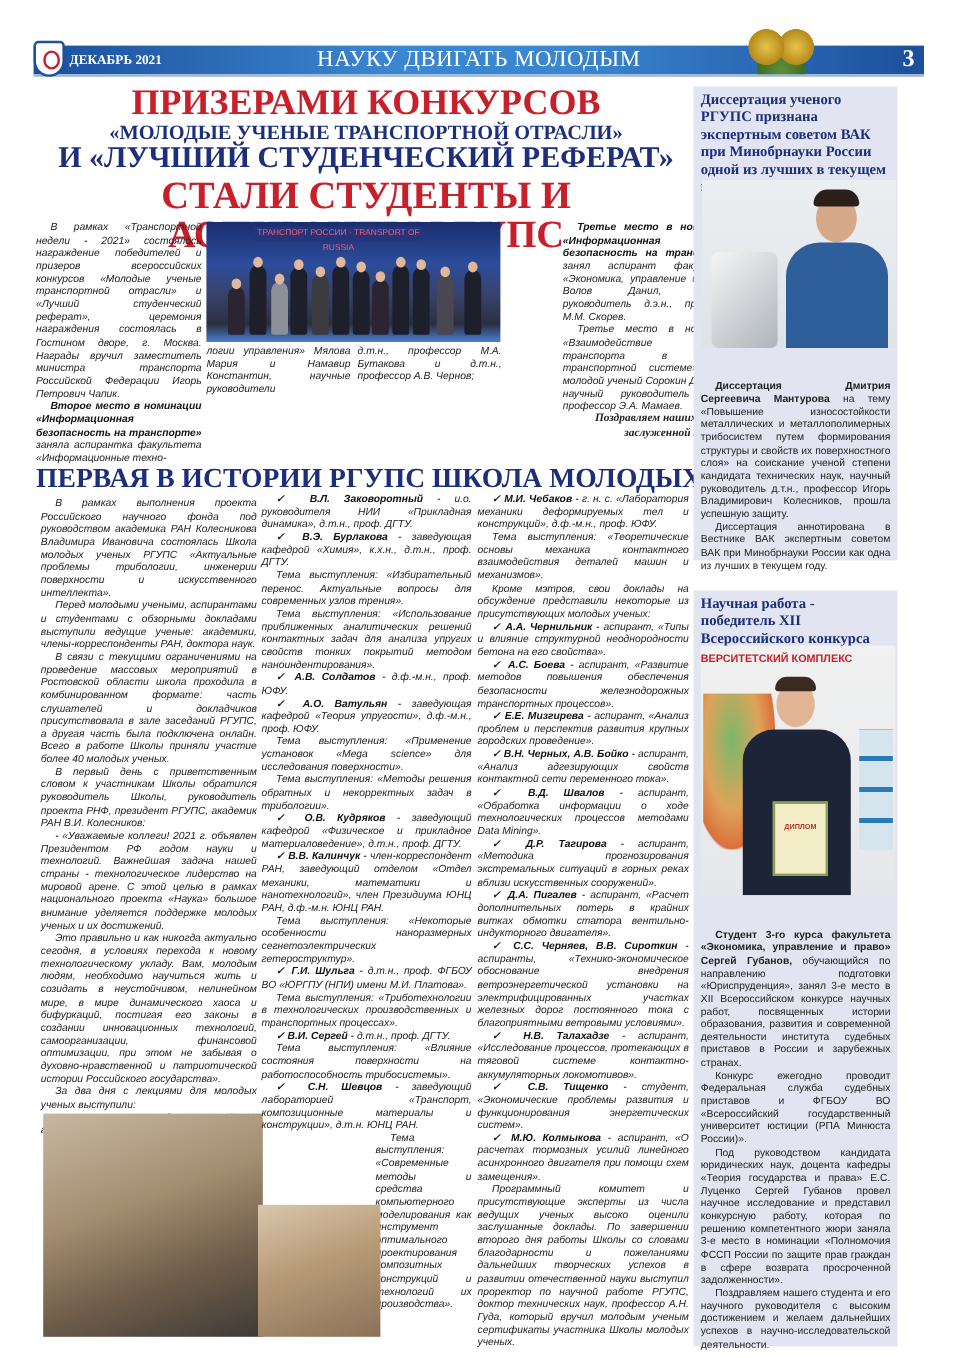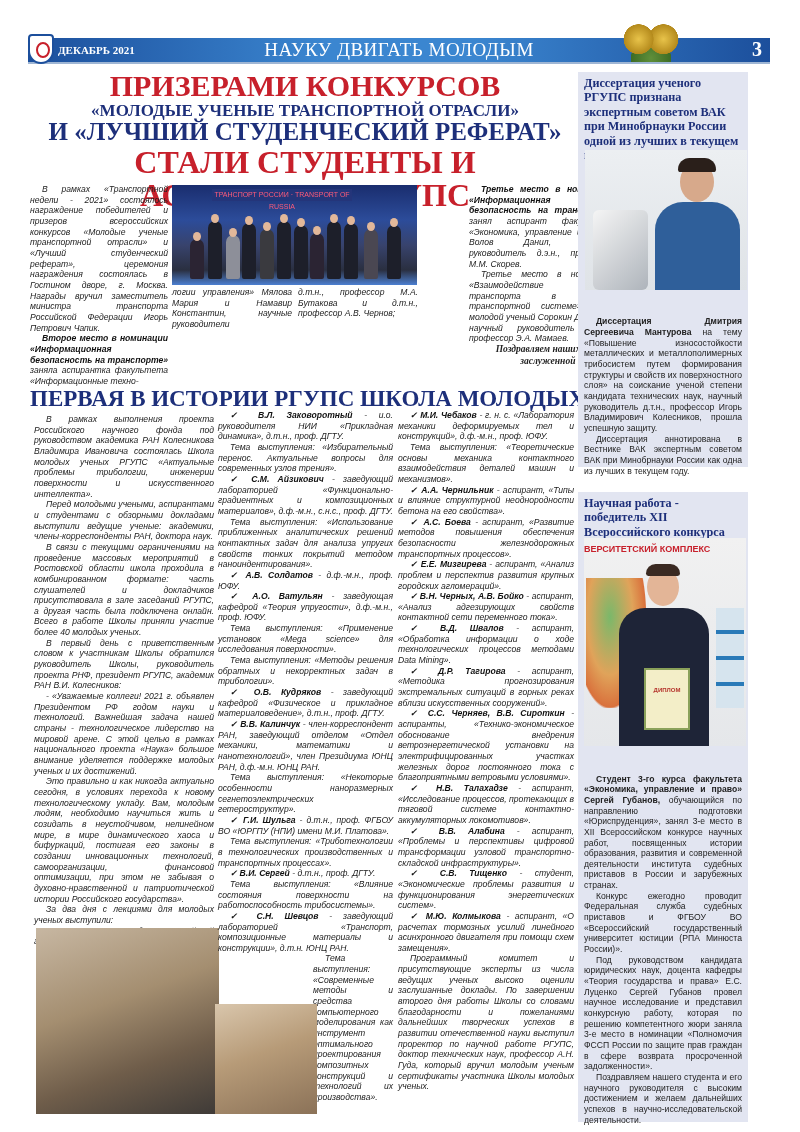--- a/index.html
+++ b/index.html
@@ -116,51 +116,52 @@
   <p>- «Уважаемые коллеги! 2021 г. объявлен Президентом РФ годом науки и технологий. Важнейшая задача нашей страны - технологическое лидерство на мировой арене. С этой целью в рамках национального проекта «Наука» большое внимание уделяется поддержке молодых ученых и их достижений.</p>
   <p>Это правильно и как никогда актуально сегодня, в условиях перехода к новому технологическому укладу. Вам, молодым людям, необходимо научиться жить и созидать в неустойчивом, нелинейном мире, в мире динамического хаоса и бифуркаций, постигая его законы в создании инновационных технологий, самоорганизации, финансовой оптимизации, при этом не забывая о духовно-нравственной и патриотической истории Российского государства».</p>
   <p>За два дня с лекциями для молодых ученых выступили:</p>
   <p><b>✓ И.А. Калаяв</b><span> - академик Российской академии наук, д.т.н., проф. ЮФУ.</span></p>
   <p style="padding-left:60px;">Тема выступления: «Искусственный интеллект и суперкомпьютерные технологии».</p>
 </div>
 <div class="photo photo-lecture1"></div>
 
 <div class="col" style="left:218px; top:410px; width:175px;">
   <p><b>✓ В.Л. Заковоротный</b><span> - и.о. руководителя НИИ «Прикладная динамика», д.т.н., проф. ДГТУ.</span></p>
+  <p><b>✓ В.Э. Бурлакова</b><span> - заведующая кафедрой «Химия», к.х.н., д.т.н., проф. ДГТУ.</span></p>
   <p>Тема выступления: «Избирательный перенос. Актуальные вопросы для современных узлов трения».</p>
-  <p><b>✓ С.М. Айзикович</b><span> - заведующий лабораторией «Функционально-градиентных и композиционных материалов», д.ф.-м.н., с.н.с., проф. ДГТУ.</span></p>
   <p>Тема выступления: «Использование приближенных аналитических решений контактных задач для анализа упругих свойств тонких покрытий методом наноиндентирования».</p>
   <p><b>✓ А.В. Солдатов</b><span> - д.ф.-м.н., проф. ЮФУ.</span></p>
   <p><b>✓ А.О. Ватульян</b><span> - заведующая кафедрой «Теория упругости», д.ф.-м.н., проф. ЮФУ.</span></p>
   <p>Тема выступления: «Применение установок «Mega science» для исследования поверхности».</p>
   <p>Тема выступления: «Методы решения обратных и некорректных задач в трибологии».</p>
   <p><b>✓ О.В. Кудряков</b><span> - заведующий кафедрой «Физическое и прикладное материаловедение», д.т.н., проф. ДГТУ.</span></p>
   <p><b>✓ В.В. Калинчук</b><span> - член-корреспондент РАН, заведующий отделом «Отдел механики, математики и нанотехнологий», член Президиума ЮНЦ РАН, д.ф.-м.н. ЮНЦ РАН.</span></p>
   <p>Тема выступления: «Некоторые особенности наноразмерных сегнетоэлектрических гетероструктур».</p>
   <p><b>✓ Г.И. Шульга</b><span> - д.т.н., проф. ФГБОУ ВО «ЮРГПУ (НПИ) имени М.И. Платова».</span></p>
   <p>Тема выступления: «Триботехнологии в технологических производственных и транспортных процессах».</p>
   <p><b>✓ В.И. Сергей</b><span> - д.т.н., проф. ДГТУ.</span></p>
   <p>Тема выступления: «Влияние состояния поверхности на работоспособность трибосистемы».</p>
   <p><b>✓ С.Н. Шевцов</b><span> - заведующий лабораторией «Транспорт, композиционные материалы и конструкции», д.т.н. ЮНЦ РАН.</span></p>
   <p style="padding-left:95px;">Тема выступления: «Современные методы и средства компьютерного моделирования как инструмент оптимального проектирования композитных конструкций и технологий их производства».</p>
 </div>
 <div class="photo photo-lecture2"></div>
 
 <div class="col" style="left:398px; top:410px; width:176px;">
   <p><b>✓ М.И. Чебаков</b><span> - г. н. с. «Лаборатория механики деформируемых тел и конструкций», д.ф.-м.н., проф. ЮФУ.</span></p>
   <p>Тема выступления: «Теоретические основы механика контактного взаимодействия деталей машин и механизмов».</p>
+  <p>Кроме мэтров, свои доклады на обсуждение представили некоторые из присутствующих молодых ученых:</p>
   <p><b>✓ А.А. Чернильник</b><span> - аспирант, «Типы и влияние структурной неоднородности бетона на его свойства».</span></p>
   <p><b>✓ А.С. Боева</b><span> - аспирант, «Развитие методов повышения обеспечения безопасности железнодорожных транспортных процессов».</span></p>
-  <p><b>✓ Е.Е. Мизгирева</b><span> - аспирант, «Анализ проблем и перспектив развития крупных городских агломераций».</span></p>
+  <p><b>✓ Е.Е. Мизгирева</b><span> - аспирант, «Анализ проблем и перспектив развития крупных городских проведение».</span></p>
   <p><b>✓ В.Н. Черных, А.В. Бойко</b><span> - аспирант, «Анализ адгезирующих свойств контактной сети переменного тока».</span></p>
   <p><b>✓ В.Д. Швалов</b><span> - аспирант, «Обработка информации о ходе технологических процессов методами Data Mining».</span></p>
   <p><b>✓ Д.Р. Тагирова</b><span> - аспирант, «Методика прогнозирования экстремальных ситуаций в горных реках вблизи искусственных сооружений».</span></p>
+  <p><b>✓ Д.А. Пигалев</b><span> - аспирант, «Расчет дополнительных потерь в крайних витках обмотки статора вентильно-индукторного двигателя».</span></p>
   <p><b>✓ С.С. Черняев, В.В. Сироткин</b><span> - аспиранты, «Технико-экономическое обоснование внедрения ветроэнергетической установки на электрифицированных участках железных дорог постоянного тока с благоприятными ветровыми условиями».</span></p>
   <p><b>✓ Н.В. Талахадзе</b><span> - аспирант, «Исследование процессов, протекающих в тяговой системе контактно-аккумуляторных локомотивов».</span></p>
-  <p><b>✓ В.В. Алабина</b><span> - аспирант, «Проблемы и перспективы цифровой трансформации узловой транспортно-складской инфраструктуры».</span></p>
   <p><b>✓ С.В. Тищенко</b><span> - студент, «Экономические проблемы развития и функционирования энергетических систем».</span></p>
   <p><b>✓ М.Ю. Колмыкова</b><span> - аспирант, «О расчетах тормозных усилий линейного асинхронного двигателя при помощи схем замещения».</span></p>
   <p>Программный комитет и присутствующие эксперты из числа ведущих ученых высоко оценили заслушанные доклады. По завершении второго дня работы Школы со словами благодарности и пожеланиями дальнейших творческих успехов в развитии отечественной науки выступил проректор по научной работе РГУПС, доктор технических наук, профессор А.Н. Гуда, который вручил молодым ученым сертификаты участника Школы молодых ученых.</p>
 </div>
 
 <div class="sidebar" style="top:72px; width:170px; height:395px;">
   <div class="sb-title">Диссертация ученого РГУПС признана экспертным советом ВАК при Минобрнауки России одной из лучших в текущем году</div>
   <div style="height:150px;"></div>
   <div class="sb-text">
     <p><b>Диссертация Дмитрия Сергеевича Мантурова</b><span> на тему «Повышение износостойкости металлических и металлополимерных трибосистем путем формирования структуры и свойств их поверхностного слоя» на соискание ученой степени кандидата технических наук, научный руководитель д.т.н., профессор Игорь Владимирович Колесников, прошла успешную защиту.</span></p>

